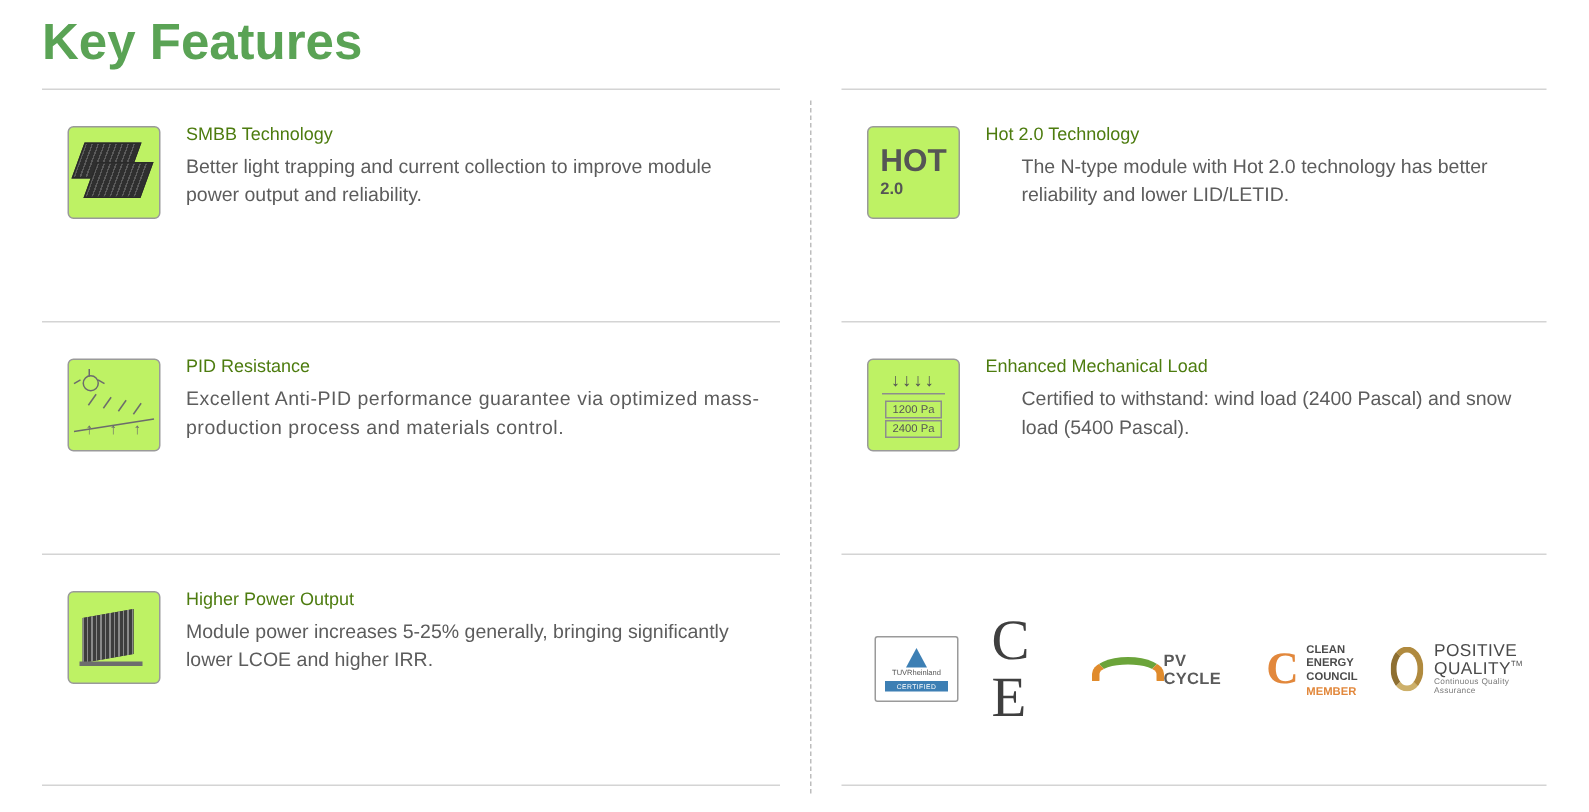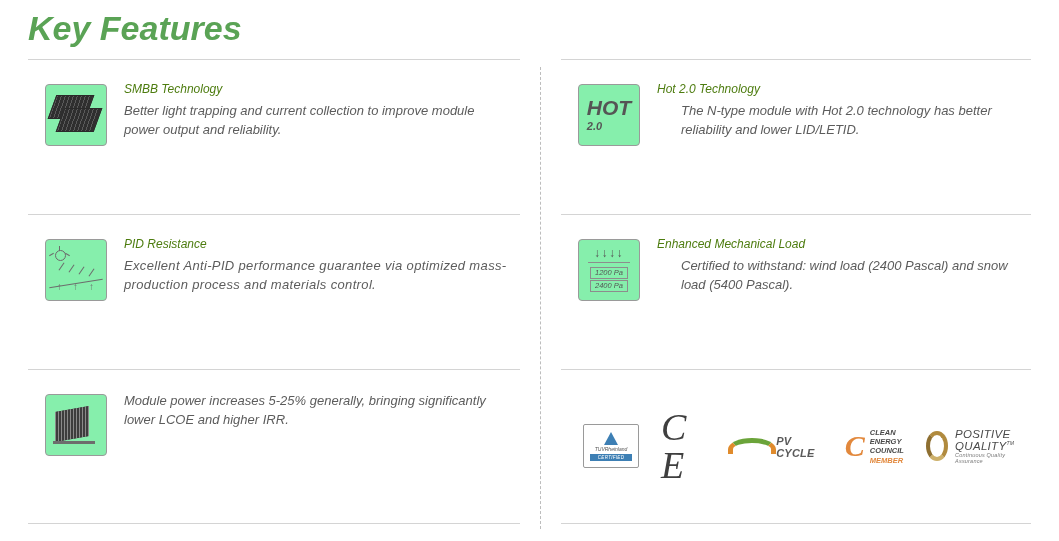--- a/index.html
+++ b/index.html
@@ -13,21 +13,20 @@
     font-family: "Liberation Sans", sans-serif;
     color: #4a4a4a;
     overflow: hidden;
   }
   .page {
     position: relative;
     width: 1059px;
     height: 541px;
     box-sizing: border-box;
     padding: 0 28px;
-    font-style: italic;
   }
   .title {
     font-size: 34px;
     font-weight: bold;
     color: #5aa355;
     letter-spacing: 0px;
     margin: 0;
     padding: 8px 0 10px 0;
     line-height: 1.2;
   }
@@ -104,21 +103,21 @@
     width: 62px;
     height: 62px;
     border: 1.5px solid #9a9a9a;
     border-radius: 4px;
     box-sizing: border-box;
     position: relative;
     display: flex;
     align-items: center;
     justify-content: center;
     overflow: hidden;
-    background: #86efac;
+    background: #bef264;
   }
   .hot-text {
     font-family: "Liberation Sans", sans-serif;
     font-weight: bold;
     font-size: 21px;
     color: #555;
     line-height: 1;
     text-align: center;
   }
   .hot-sub {
@@ -369,20 +368,21 @@
       <div class="feature last-rule">
         <div class="icon-wrap">
           <div class="iconbox">
             <div class="hpo-art">
               <div class="slab"></div>
               <div class="base"></div>
             </div>
           </div>
         </div>
         <div class="text-wrap">
+          <p class="f-title">Higher Power Output</p>
           <p class="f-desc">Module power increases 5-25% generally, bringing significantly lower LCOE and higher IRR.</p>
         </div>
       </div>
 
     </div>
 
     <div class="col-divider">
       <div class="vdash"></div>
     </div>
 

